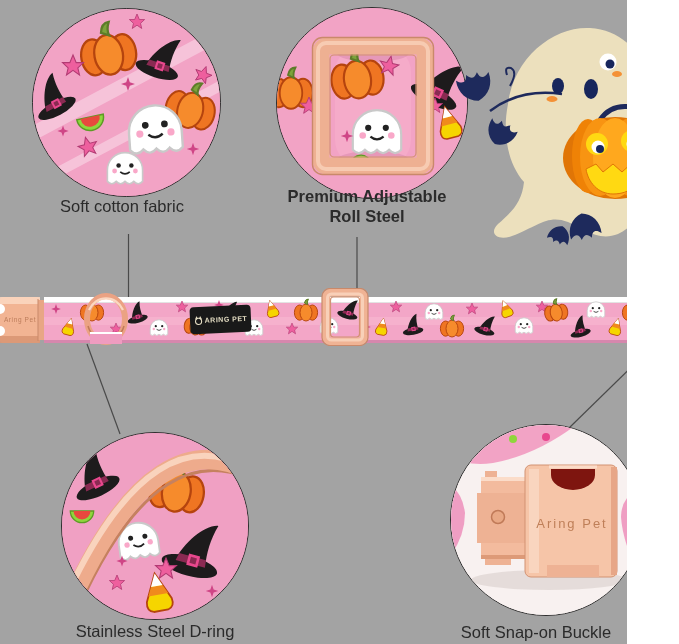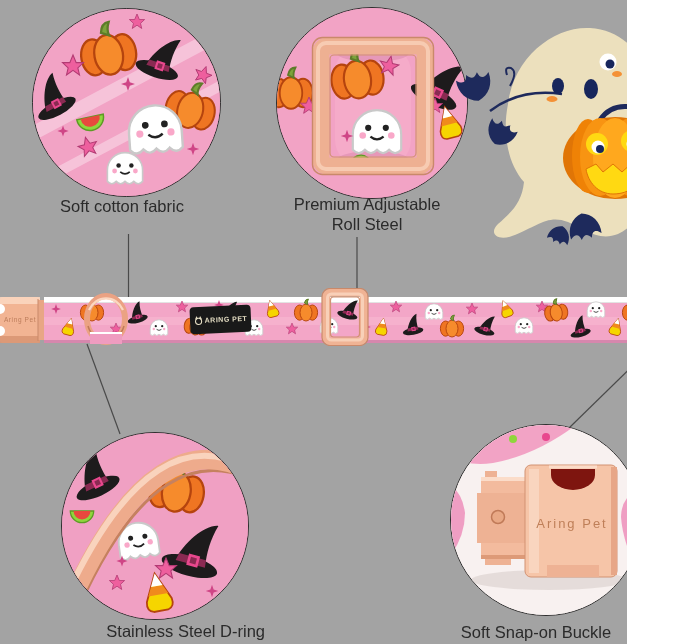--- a/index.html
+++ b/index.html
@@ -6,22 +6,22 @@
   .canvas{position:relative;width:627px;height:644px;background:#a3a3a3;overflow:hidden;
           font-family:"Liberation Sans",sans-serif;color:var(--text,#2b2b2b);}
   .circle{position:absolute;border-radius:50%;overflow:hidden;border:1.2px solid #2e2e2e;background:#f2a3c5;}
   .circle svg{display:block;}
   #c-fabric{left:32px;top:8px;width:187px;height:187px;}
   #c-roll{left:276px;top:7px;width:190px;height:190px;}
   #c-dring{left:61px;top:432px;width:186px;height:186px;}
   #c-snap{left:450px;top:424px;width:190px;height:190px;background:#f8f1f0;}
   .callout-label{position:absolute;text-align:center;font-size:16.5px;line-height:20px;color:var(--text,#2b2b2b);}
   #lbl-fabric{left:12px;top:196px;width:220px;}
-  #lbl-roll{left:257px;top:194px;width:220px;}
-  #lbl-dring{left:45px;top:621px;width:220px;text-align:right;}
+  #lbl-roll{left:257px;top:186px;width:220px;font-weight:bold;}
+  #lbl-dring{left:45px;top:621px;width:220px;}
   #lbl-snap{left:426px;top:622px;width:220px;}
   #lines{position:absolute;left:0;top:0;pointer-events:none;}
   .collar{position:absolute;left:0;top:287px;width:679px;height:60px;}
   .collar > *{position:absolute;}
   #left-buckle{left:0;top:4px;}
   #fabric-strip{left:44px;top:10px;}
   #collar-dring{left:80px;top:3px;}
   #brand-tag{left:190px;top:19px;width:61px;height:27px;background:var(--label-black,#191919);
              border-radius:4px;transform:rotate(-2.5deg);display:flex;align-items:center;justify-content:center;
              gap:2px;color:#e3dcc2;font-size:7px;font-weight:bold;letter-spacing:.5px;}

